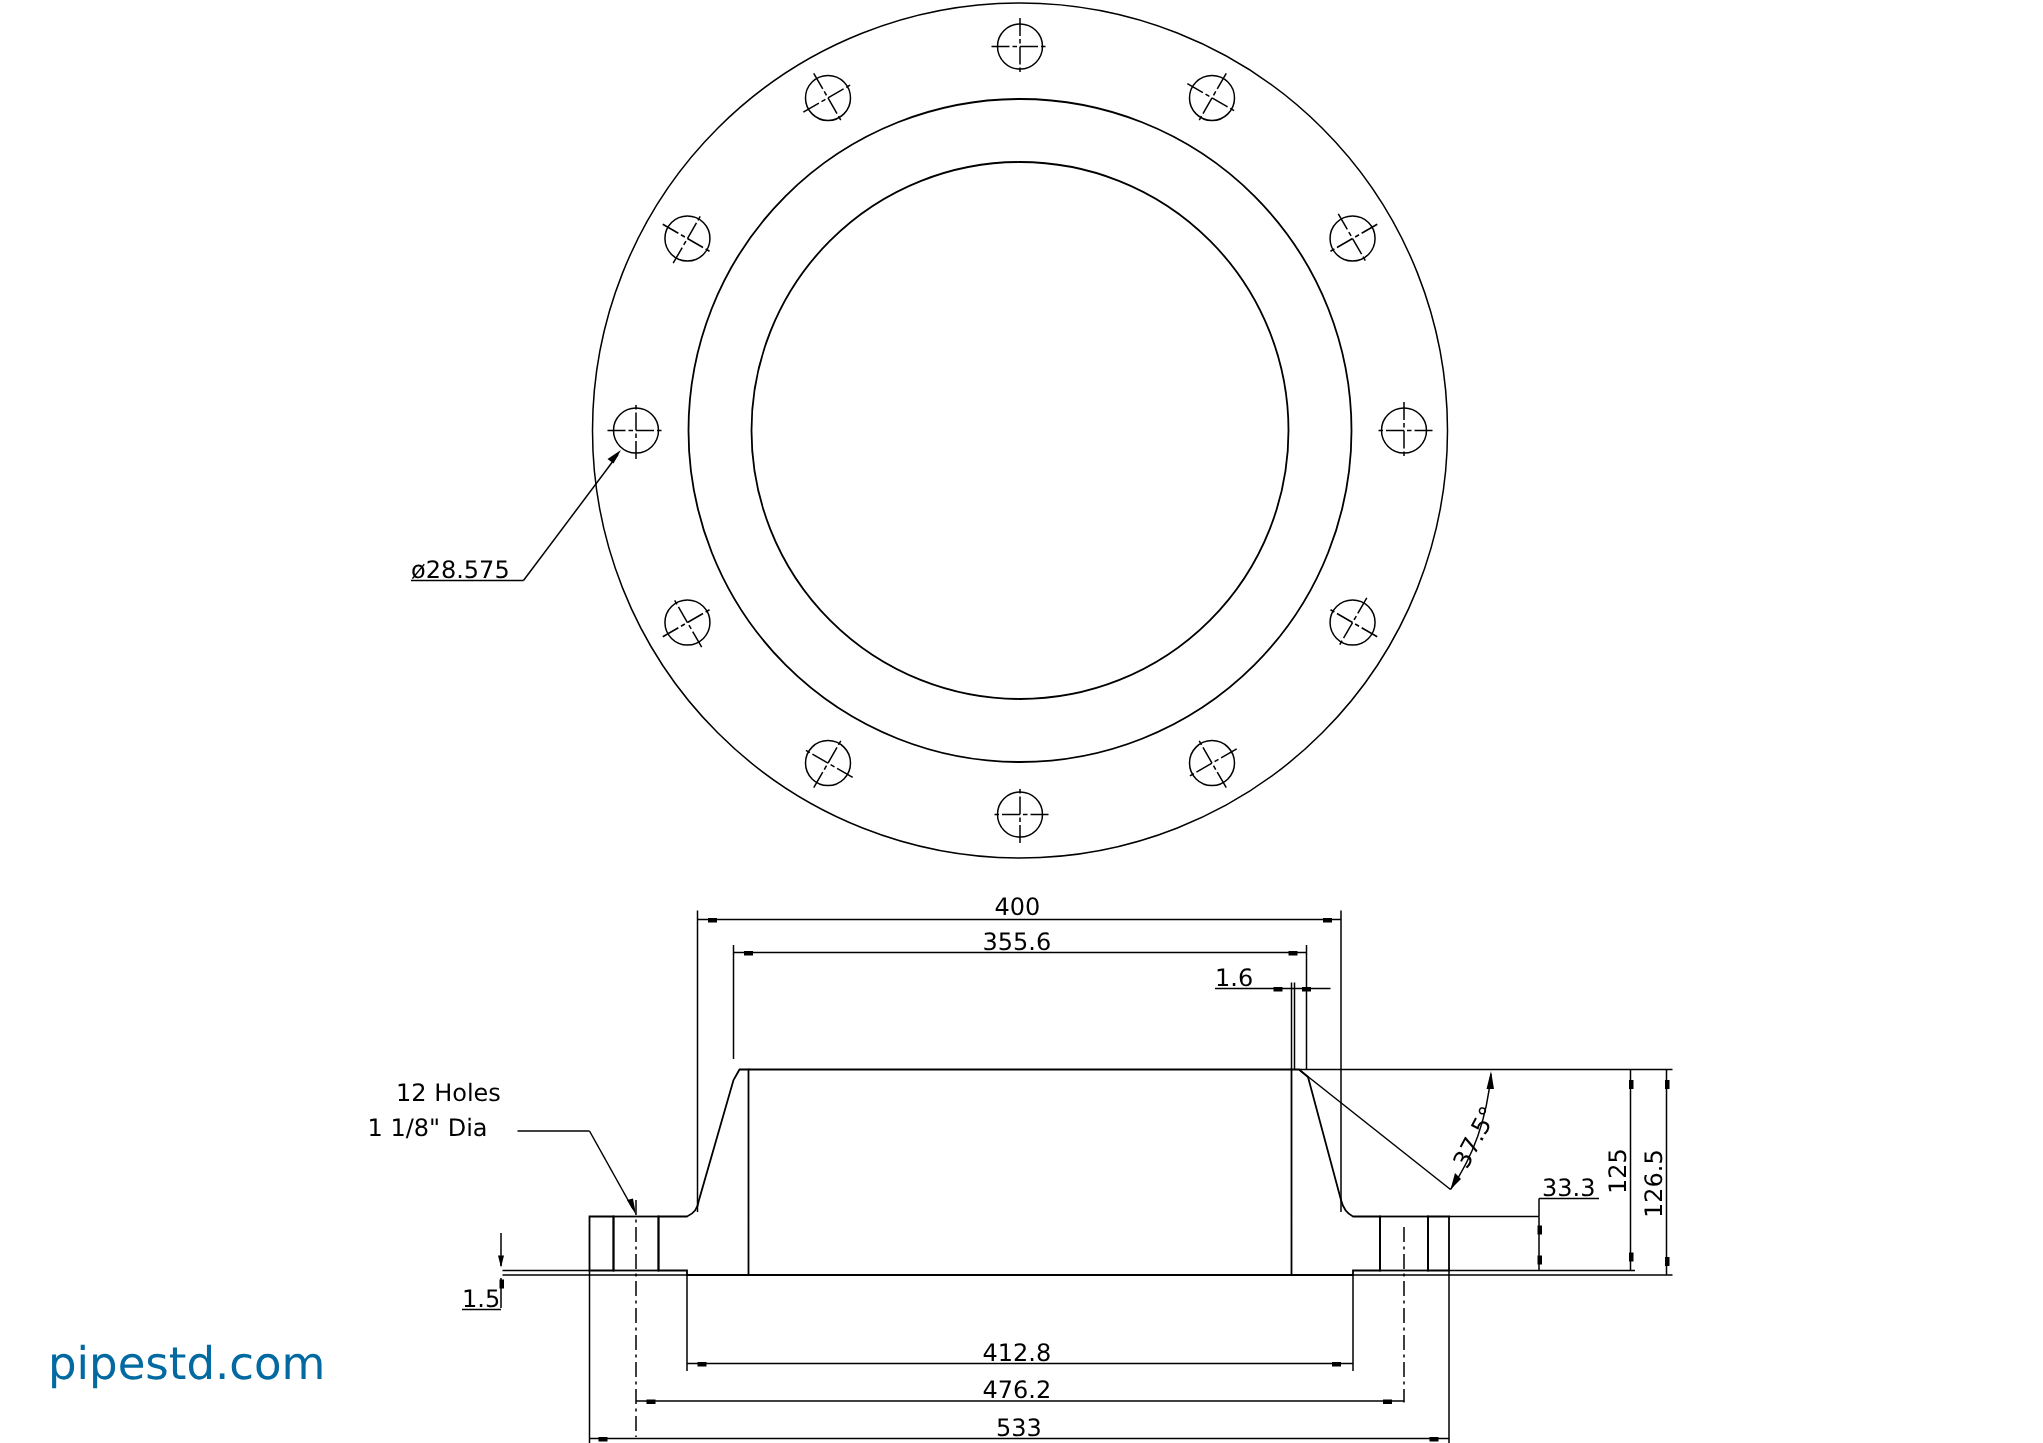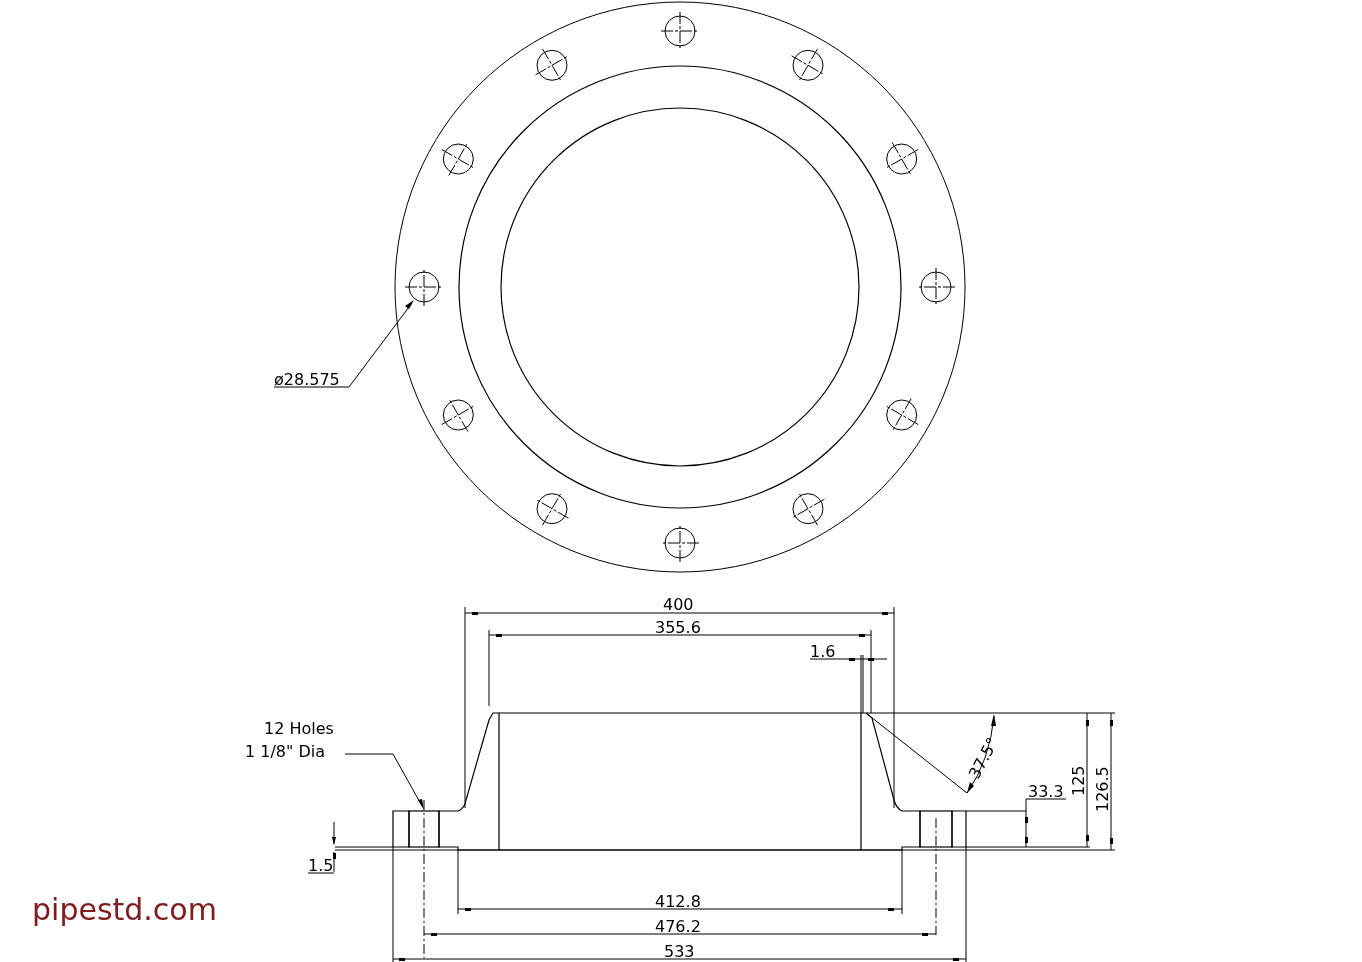--- a/index.html
+++ b/index.html
@@ -2,21 +2,21 @@
 <html><head>
   <meta charset="utf-8">
   <style>
     html, body { margin: 0; padding: 0; background: #ffffff; }
     body { width: 1362px; height: 962px; position: relative; overflow: hidden; }
     #drawing { position: absolute; left: 0; top: 0; }
     .ln { stroke: #000; stroke-width: 1.2; fill: none; }
     .thin { stroke: #000; stroke-width: 1; fill: none; }
     .hatch { stroke: #000; stroke-width: 0.8; }
     .cad { font-family: "DejaVu Sans", sans-serif; font-size: 16px; fill: #000; }
-    .wm { position: absolute; left: 32px; top: 892px; font-family: "DejaVu Sans", sans-serif; font-size: 30px; color: #7f1d1d; }
+    .wm { position: absolute; left: 32px; top: 892px; font-family: "DejaVu Sans", sans-serif; font-size: 30px; color: #0369a1; }
   </style>
 </head>
 <body>
 
 <svg id="drawing" width="1362" height="962" viewBox="0 0 1362 962" xmlns="http://www.w3.org/2000/svg">
   <defs>
     <pattern id="hatch" patternUnits="userSpaceOnUse" width="8" height="8" patternTransform="rotate(45)">
       <line x1="0" y1="0" x2="0" y2="8" class="hatch"></line>
     </pattern>
   </defs>

